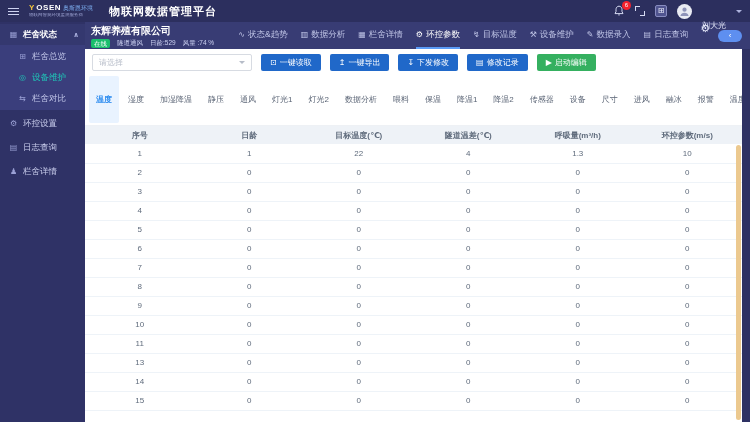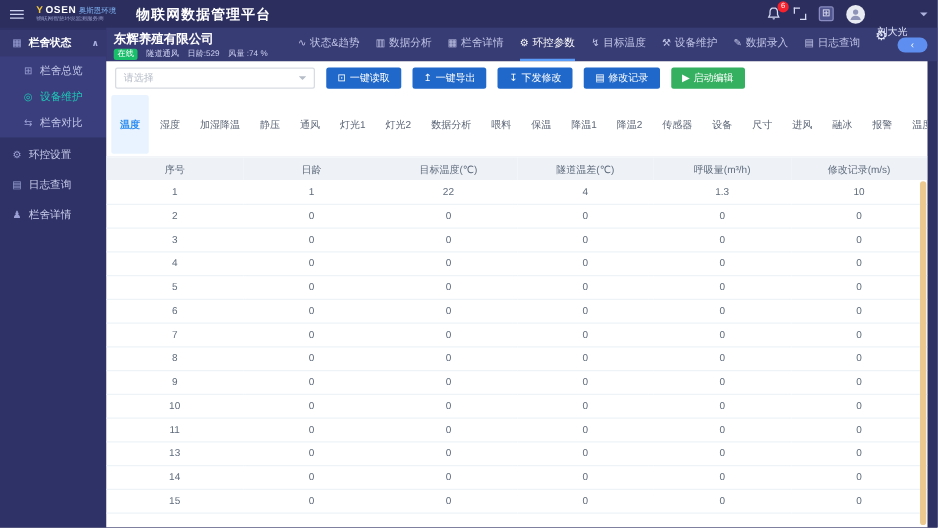--- a/index.html
+++ b/index.html
@@ -84,21 +84,21 @@
   .btn-blue { background:#2068c9; }
   .btn-green { background:#35b060; }
 
   .tabs { display:flex; align-items:center; gap:2px; padding:1px 4px 2px 4px;
     border-bottom:1px solid #eef1f5; flex:none; flex-wrap:nowrap; overflow:hidden; }
   .tab { font-size:8px; color:#5a6475; padding:18px 7px; border-radius:2px; cursor:pointer; white-space:nowrap; }
   .tab.active { color:#2d8cf0; background:#e9f3ff; font-weight:bold; }
 
   .table-wrap { flex:1; position:relative; overflow:hidden; }
   table { width:100%; border-collapse:collapse; table-layout:fixed; }
-  th { background:#eef2f7; color:#5f6b7c; font-size:8px; font-weight:normal; height:18px; }
+  th { background:#eef2f7; color:#5f6b7c; font-size:8px; font-weight:bold; height:18px; }
   td { height:19px; text-align:center; font-size:8px; color:#5f6b7c; border-bottom:1px solid #eef3f8; }
   .v-scrollbar { position:absolute; right:1px; top:19px; bottom:2px; width:5px;
     background:#ecc98f; border-radius:3px; }
 </style>
 </head>
 <body>
 
 <div class="top-header">
   <div class="burger">
       <i></i>
@@ -276,21 +276,21 @@
 
       <div class="table-wrap">
         <table>
           <thead>
               <tr>
                 <th>序号</th>
                 <th>日龄</th>
                 <th>目标温度(℃)</th>
                 <th>隧道温差(℃)</th>
                 <th>呼吸量(m³/h)</th>
-                <th>修改记录(m/s)</th>
+                <th>环控参数(m/s)</th>
               </tr>
             </thead>
           <tbody>
               <tr>
                 <td>1</td>
                 <td>1</td>
                 <td>22</td>
                 <td>4</td>
                 <td>1.3</td>
                 <td>10</td>

